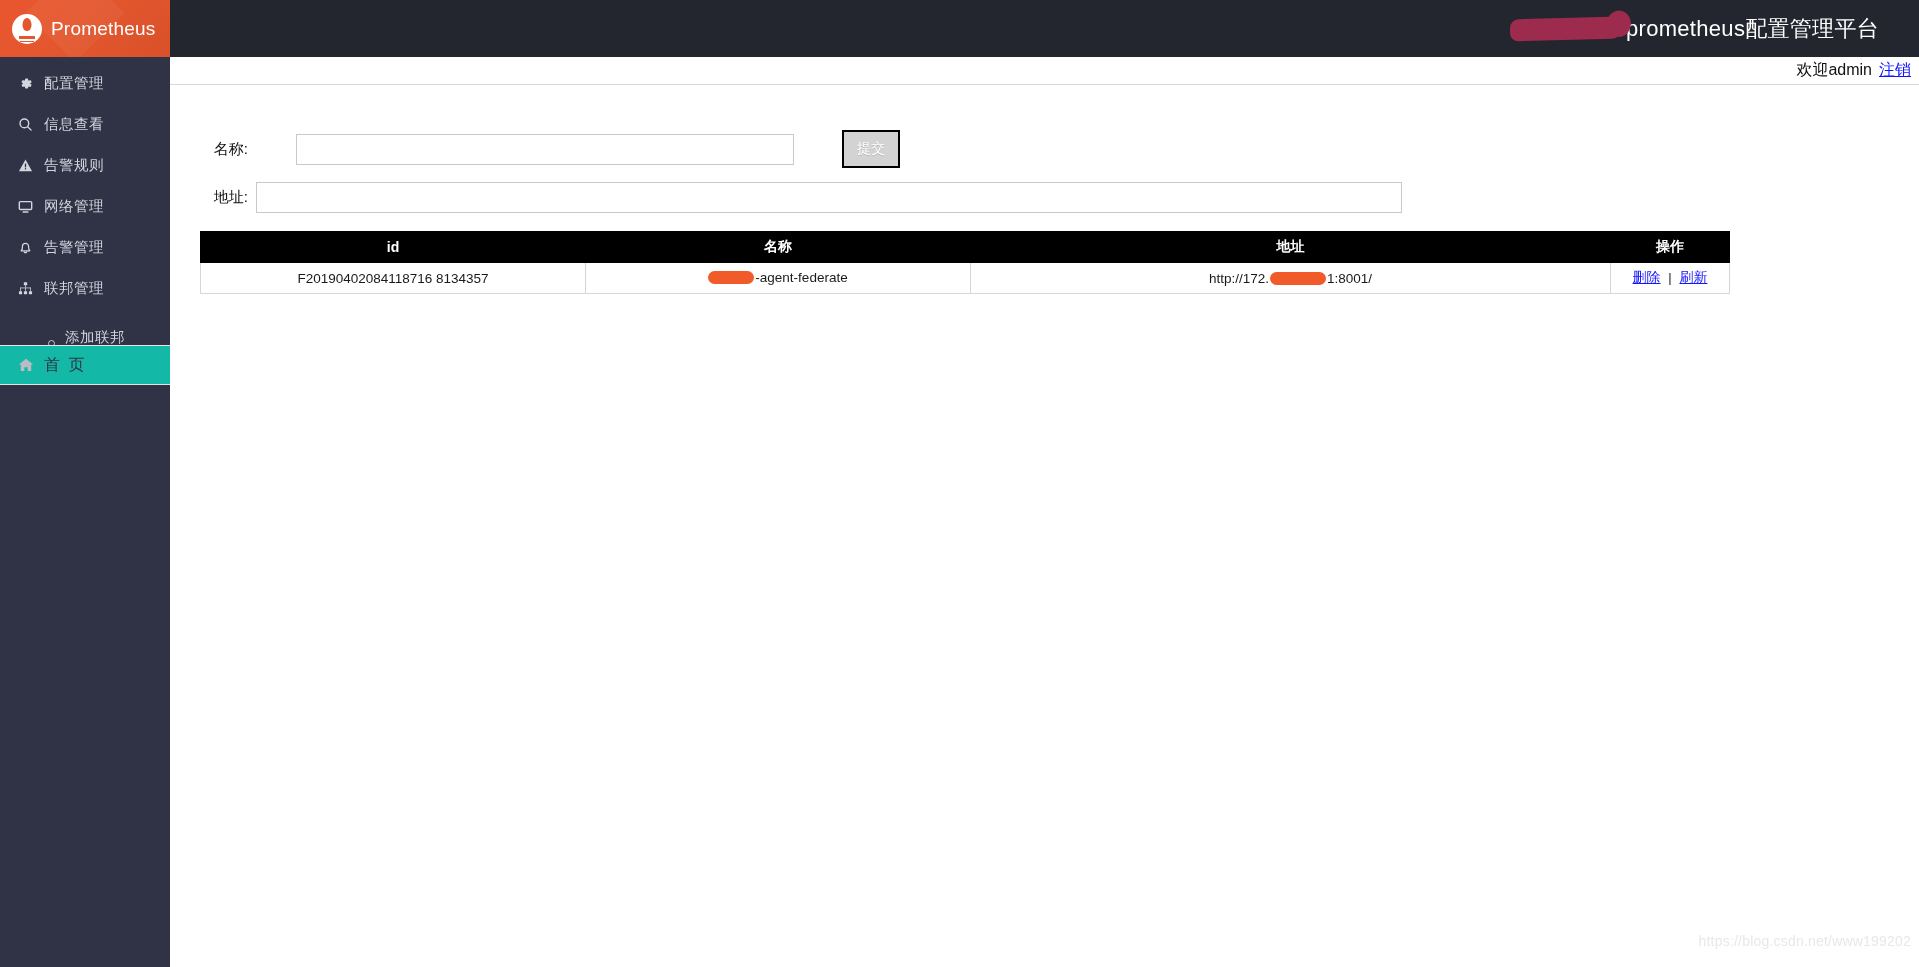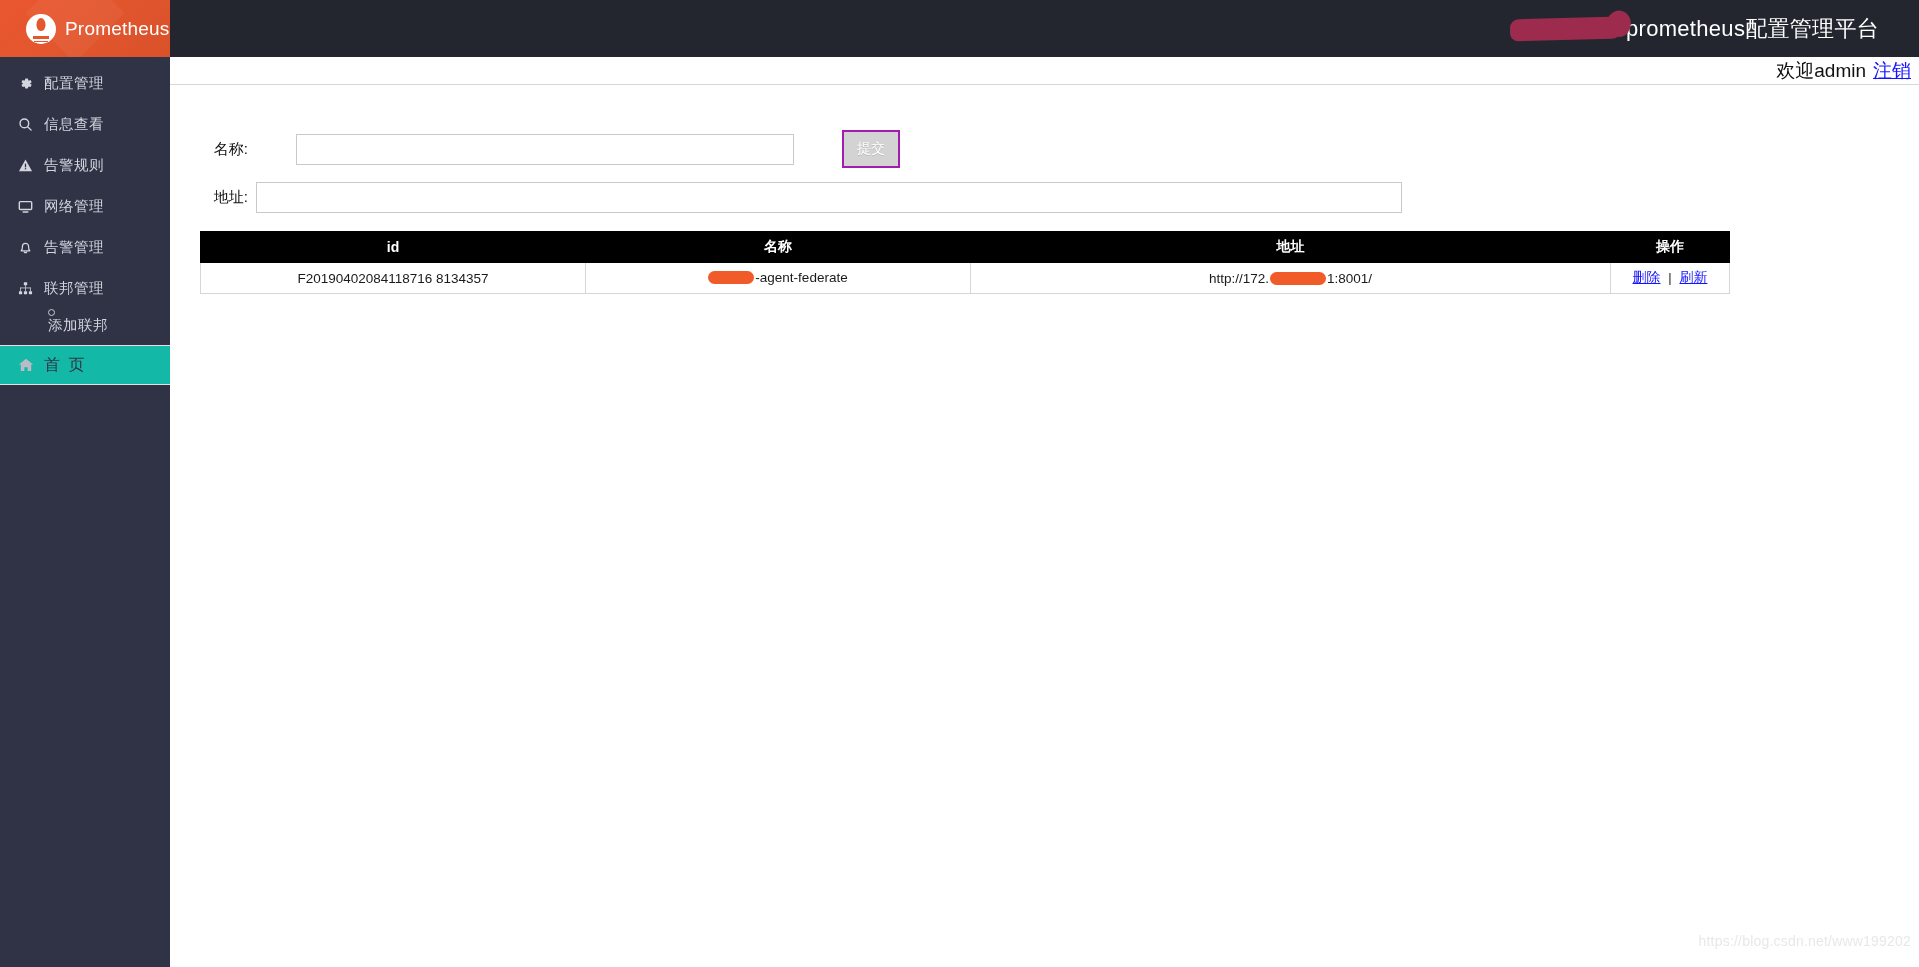--- a/index.html
+++ b/index.html
@@ -26,21 +26,21 @@
     width: 170px;
     height: 967px;
     background: #2f3345;
   }
 
   #brand {
     height: 57px;
     background: linear-gradient(135deg, #e9562f 0%, #e4572e 40%, #d9512a 100%);
     display: flex;
     align-items: center;
-    padding-left: 26px;
+    padding-left: 12px;
     position: relative;
     overflow: hidden;
   }
   #brand::after {
     content: "";
     position: absolute;
     top: -22px; left: 40px;
     width: 70px; height: 70px;
     background: rgba(255,255,255,0.045);
     transform: rotate(45deg);
@@ -96,27 +96,26 @@
     display: flex;
     align-items: center;
     justify-content: flex-start;
     color: #d3d6de;
   }
   .nav-icon svg { display: block; }
   .nav-label { margin-left: 4px; letter-spacing: .5px; }
 
   .nav-sub {
     display: flex;
-    align-items: flex-start;
+    align-items: flex-end;
     height: 38px;
     padding-left: 48px;
     color: #d3d6de;
     font-size: 14.5px;
     cursor: pointer;
-    flex-direction: column;
   }
   .sub-bullet {
     width: 7px; height: 7px;
     border: 1.4px solid #c7cad3;
     border-radius: 50%;
     margin-right: 10px;
     flex: 0 0 auto;
   }
 
   
@@ -180,21 +179,21 @@
   #welcome {
     position: absolute;
     left: 170px; top: 57px;
     width: 1749px; height: 28px;
     background: #ffffff;
     border-bottom: 1px solid #d8d8d8;
     display: flex;
     align-items: center;
     justify-content: flex-end;
     padding-right: 8px;
-    font-size: 19px;
+    font-size: 16px;
     color: #111111;
   }
   #welcome-logout {
     color: #1414ff;
     text-decoration: underline;
     margin-left: 7px;
     cursor: pointer;
   }
 
   
@@ -233,21 +232,21 @@
     outline: none;
   }
   #input-name { width: 498px; }
   #input-addr { width: 1146px; }
 
   #submit-button {
     margin-left: 8px;
     width: 58px;
     height: 38px;
     background: #d3d3d3;
-    border: 2px solid #a21caf;
+    border: 2px solid #000000;
     color: #ffffff;
     font-family: Liberation Serif, serif;
     font-size: 14px;
     cursor: pointer;
     text-shadow: 0 1px 0 rgba(0,0,0,.12);
   }
 
   
   #fed-table {
     margin-left: 30px;

